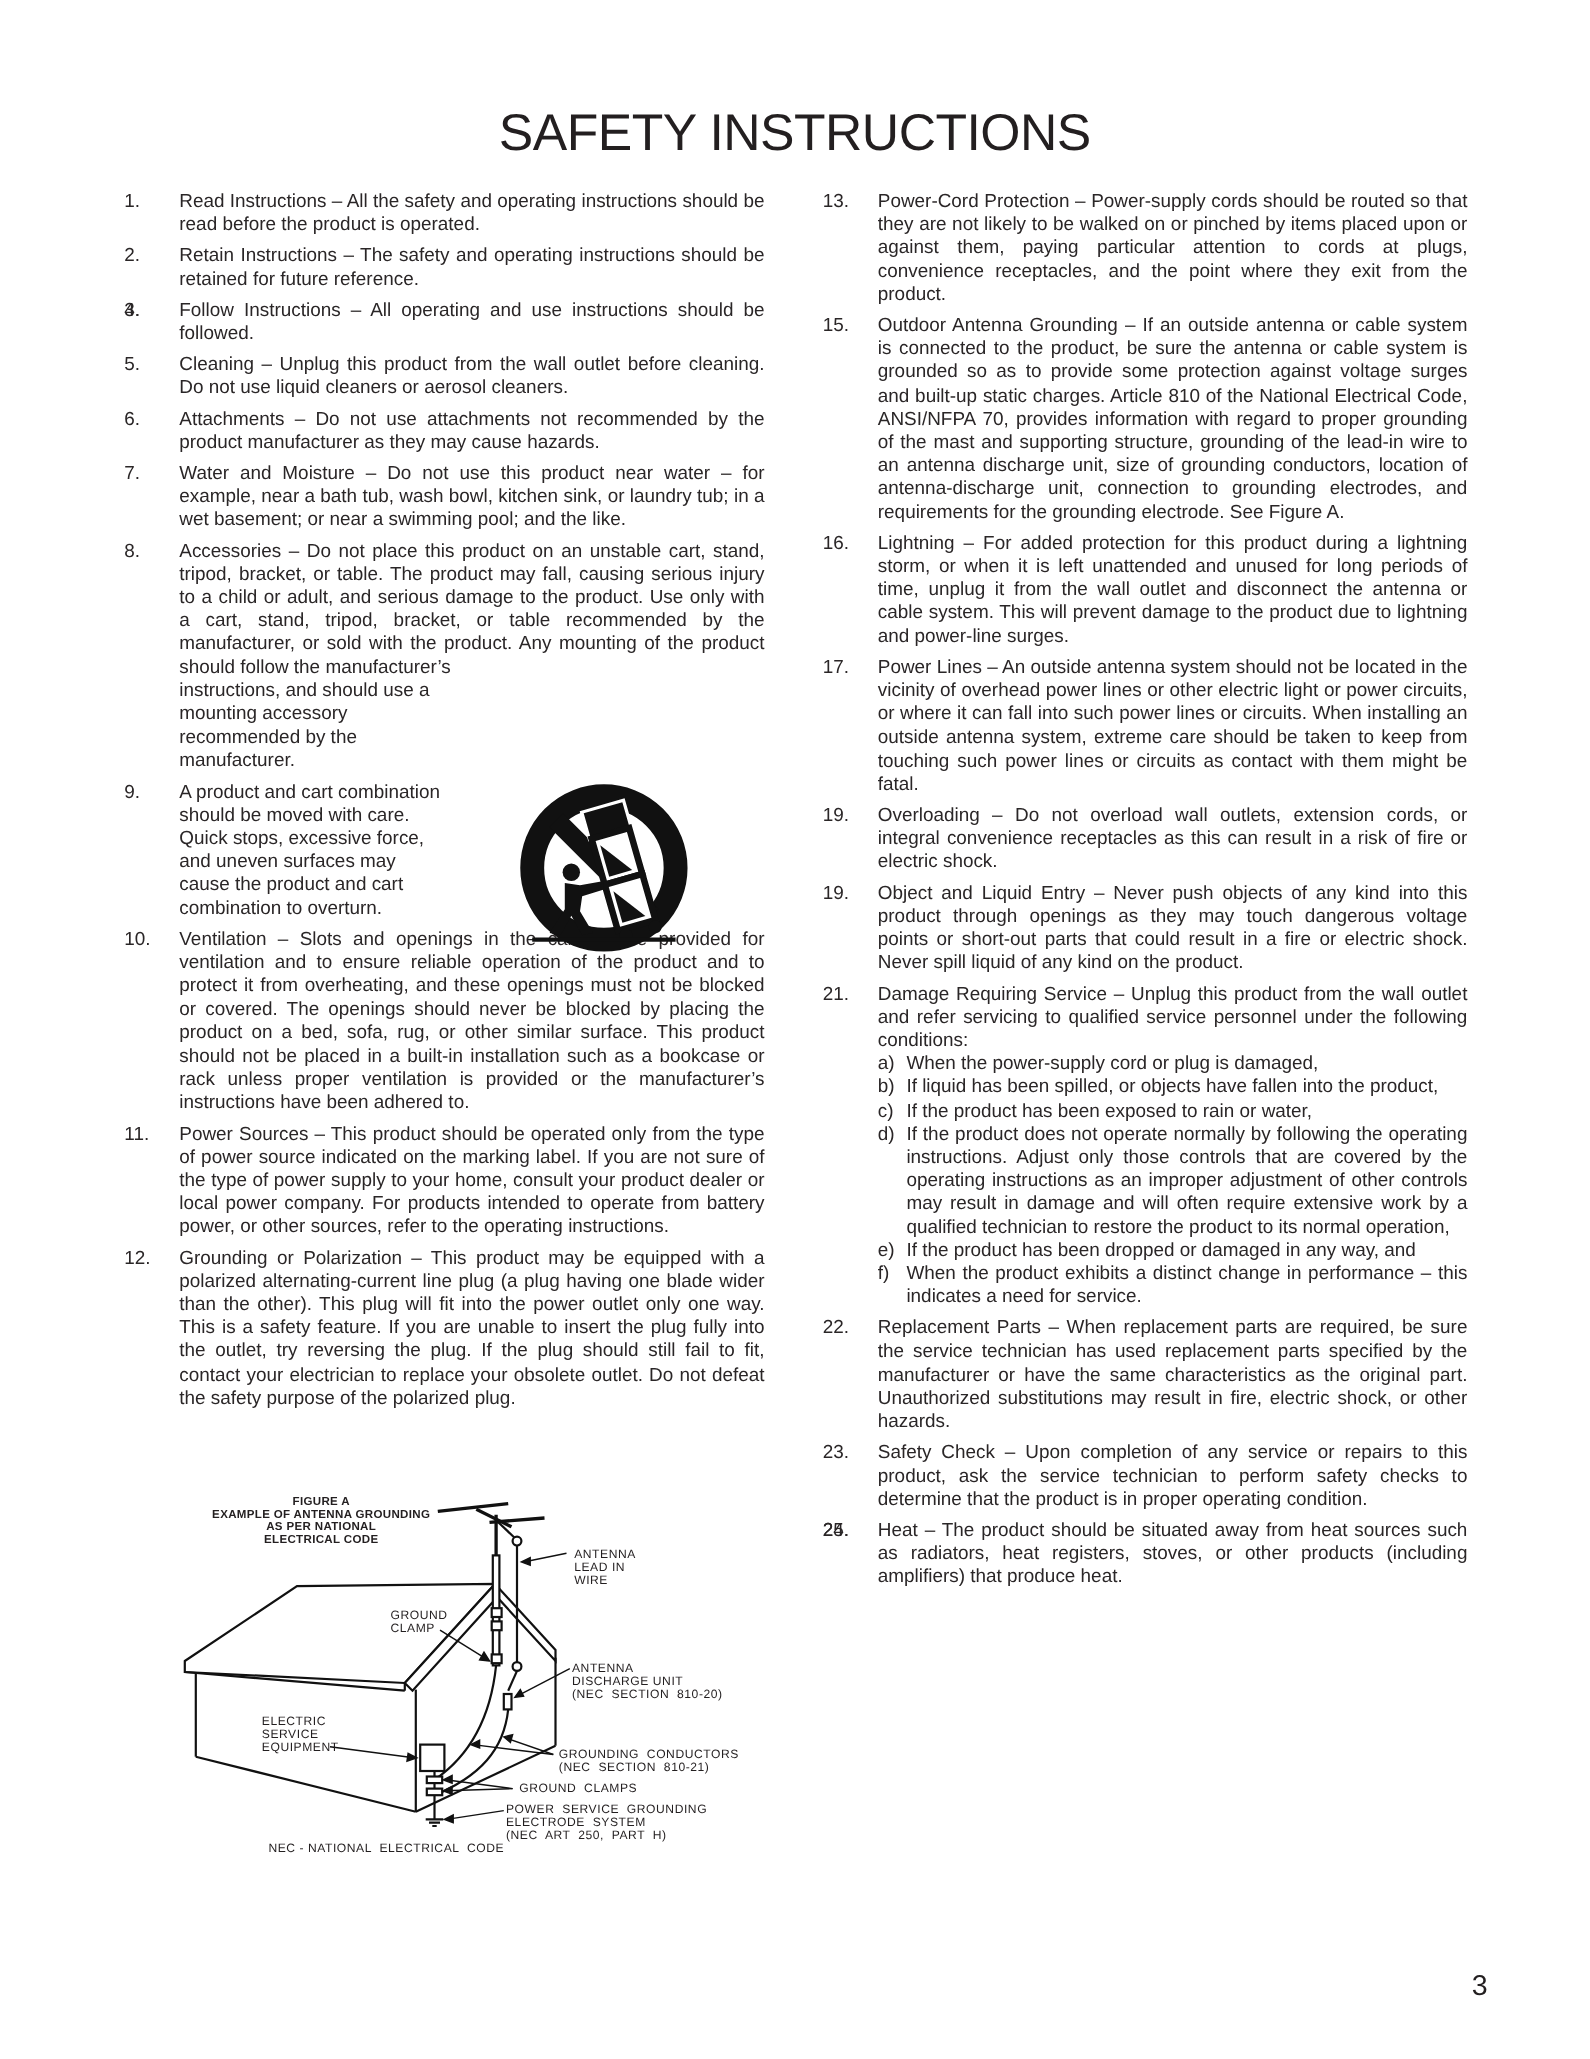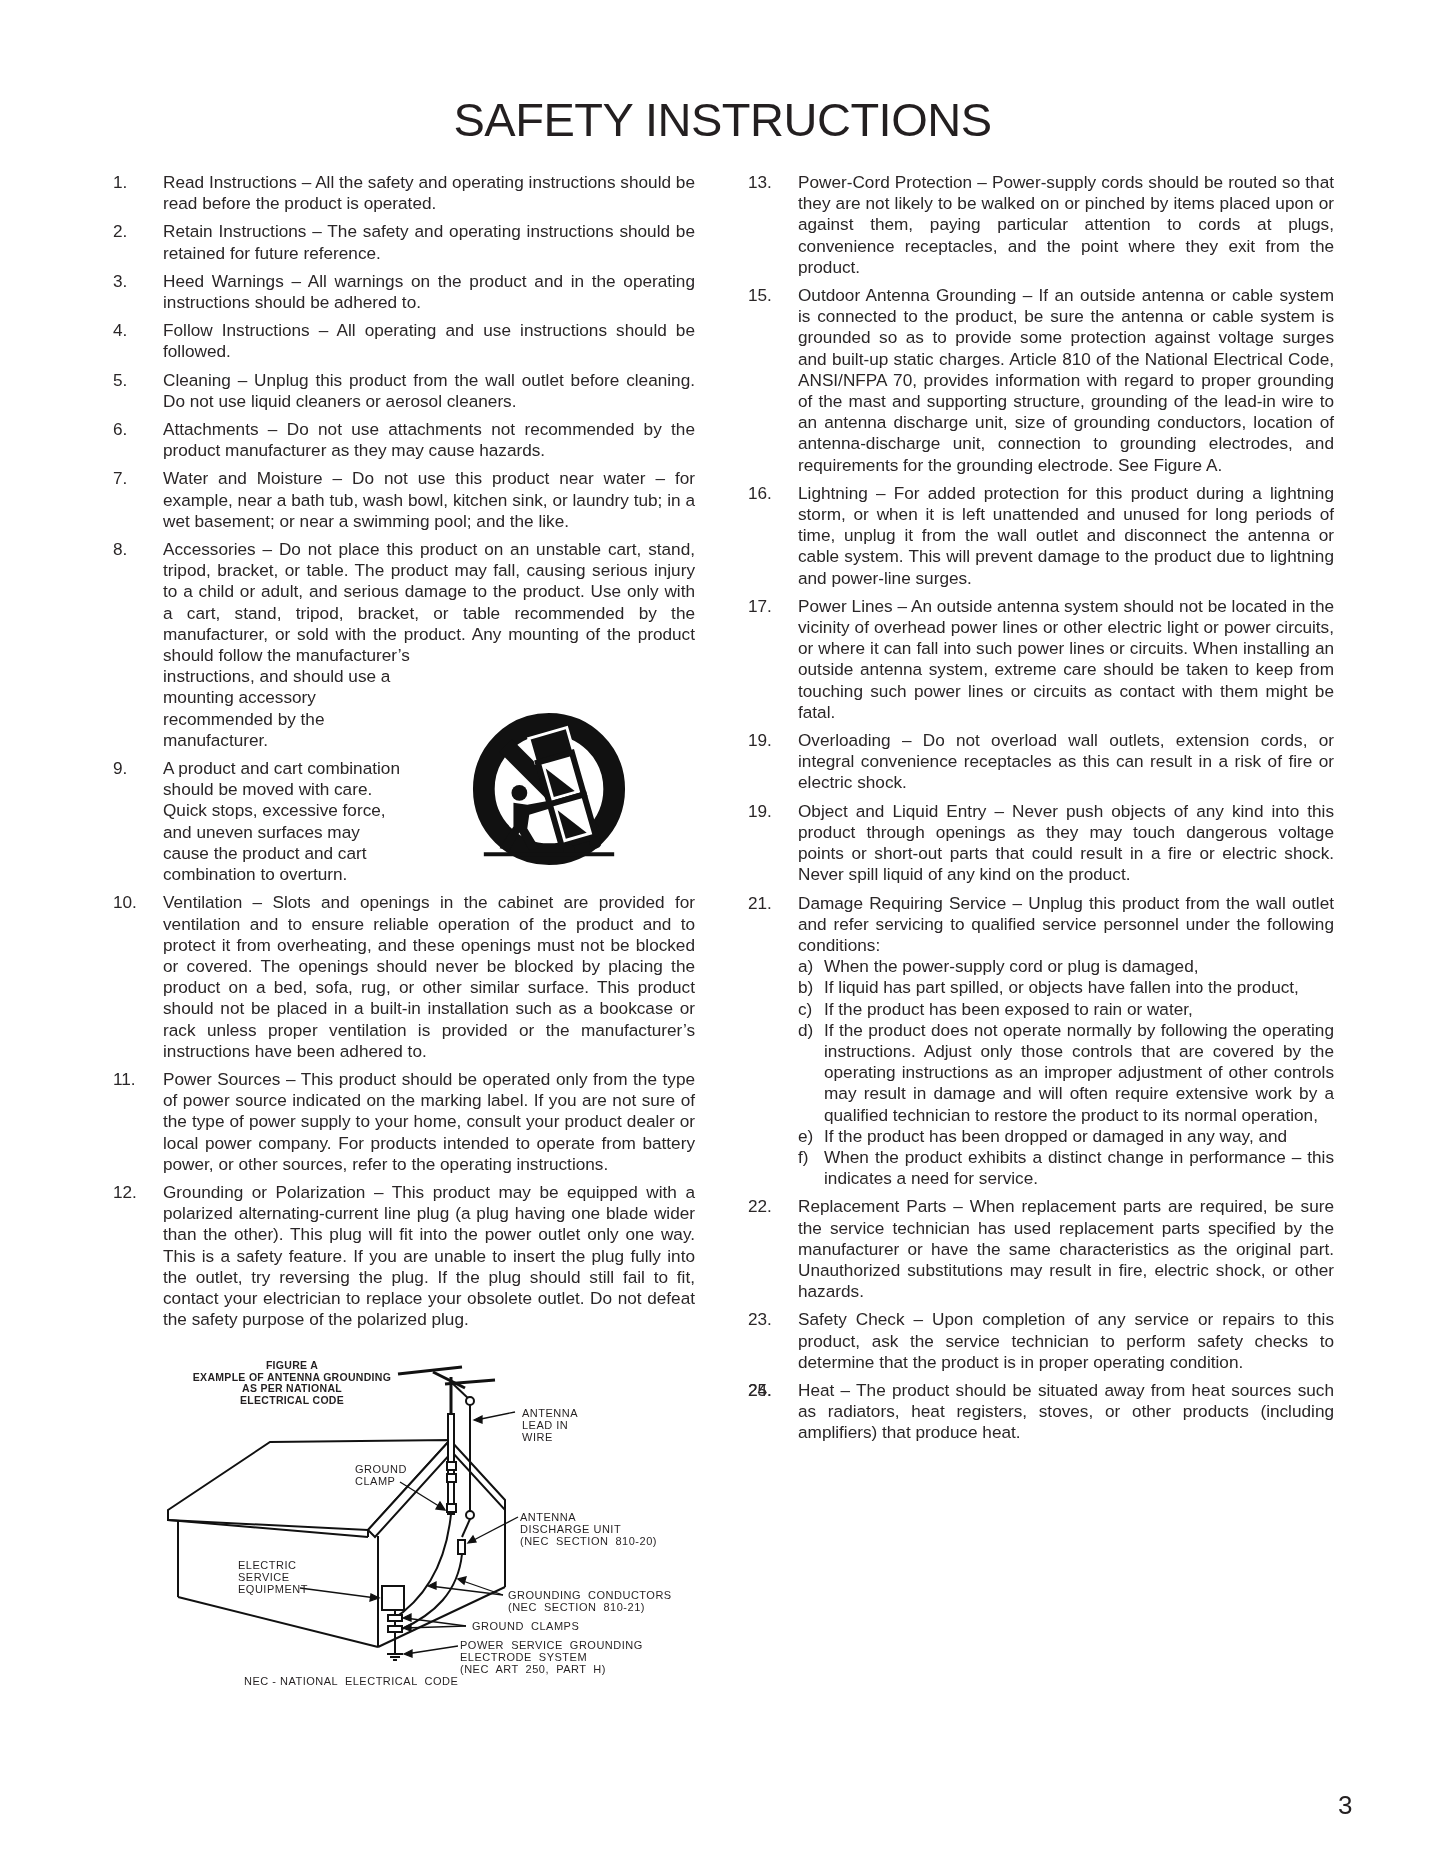--- a/index.html
+++ b/index.html
@@ -34,21 +34,20 @@
   <div class="item">
     <span class="num">1.</span>
     <span>Read Instructions – All the safety and operating instructions should be read before the product is operated.</span>
   </div>
   <div class="item">
     <span class="num">2.</span>
     <span>Retain Instructions – The safety and operating instructions should be retained for future reference.</span>
   </div>
   <div class="item">
     <span class="num">3.</span>
-    <span>Heed Warnings – All warnings on the product and in the operating instructions should be adhered to.</span>
   </div>
   <div class="item">
     <span class="num">4.</span>
     <span>Follow Instructions – All operating and use instructions should be followed.</span>
   </div>
   <div class="item">
     <span class="num">5.</span>
     <span>Cleaning – Unplug this product from the wall outlet before cleaning.  Do not use liquid cleaners or aerosol cleaners.</span>
   </div>
   <div class="item">
@@ -129,21 +128,21 @@
   <div class="item">
     <span class="num">21.</span>
     <div>Damage Requiring Service – Unplug this product from the wall outlet and refer servicing to qualified service personnel under the following conditions:</div>
     <div class="sub">
       <div class="sub-item">
         <span class="letter">a)</span>
         <span>When the power-supply cord or plug is damaged,</span>
       </div>
       <div class="sub-item">
         <span class="letter">b)</span>
-        <span>If liquid has part spilled, or objects have fallen into the product,</span>
+        <span>If liquid has been spilled, or objects have fallen into the product,</span>
       </div>
       <div class="sub-item">
         <span class="letter">c)</span>
         <span>If the product has been exposed to rain or water,</span>
       </div>
       <div class="sub-item">
         <span class="letter">d)</span>
         <span>If the product does not operate normally by following the operating instructions.  Adjust only those controls that are covered by the operating instructions as an improper adjustment of other controls may result in damage and will often require extensive work by a qualified technician to restore the product to its normal operation,</span>
       </div>
       <div class="sub-item">

